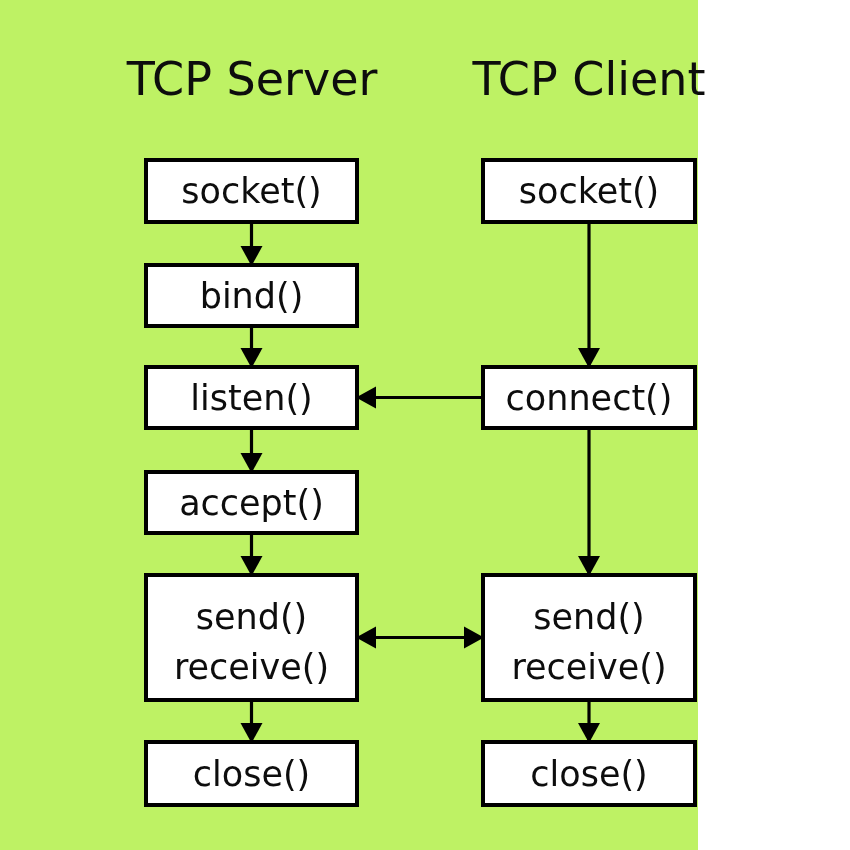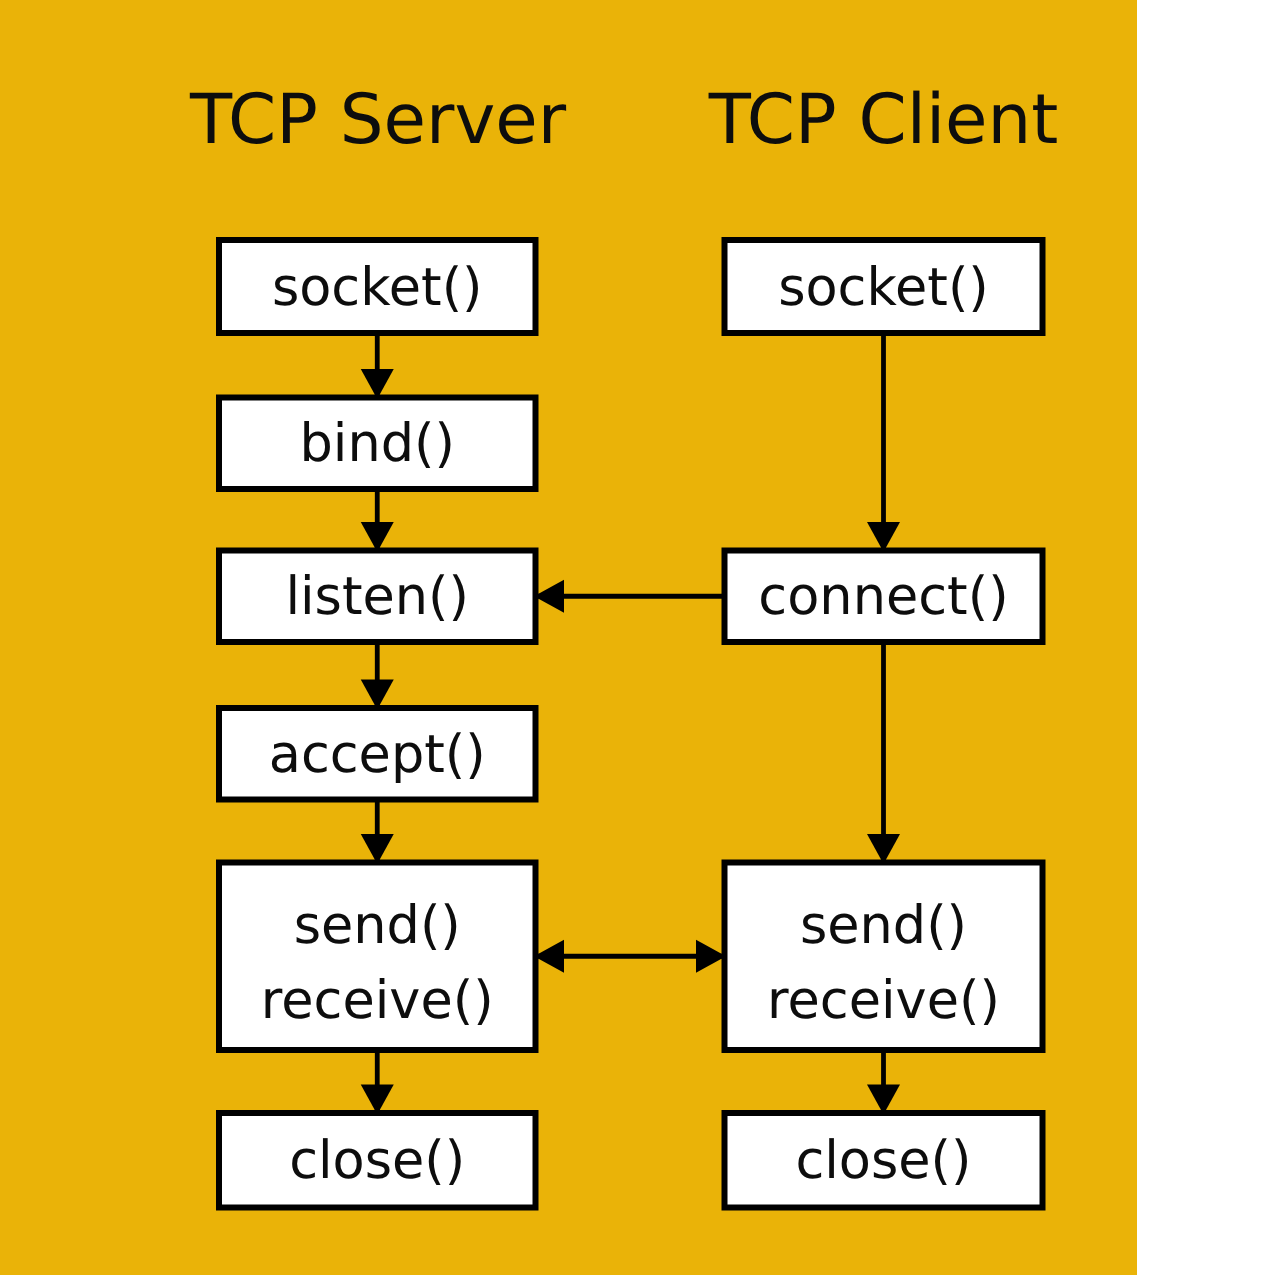--- a/index.html
+++ b/index.html
@@ -10,23 +10,23 @@
   }
   body {
     width: 850px;
     height: 850px;
     overflow: hidden;
     font-family: "DejaVu Sans", "Liberation Sans", sans-serif;
     color: #000000;
   }
   #diagram-root {
     position: relative;
-    width: 758px;
+    width: 698px;
     height: 850px;
-    background: #eab308;
+    background: #bef264;
   }
   svg#flow-svg {
     display: block;
     width: 850px;
     height: 850px;
   }
   .col-title {
     font-family: "DejaVu Sans", "Liberation Sans", sans-serif;
     font-size: 46px;
     font-weight: 400;

